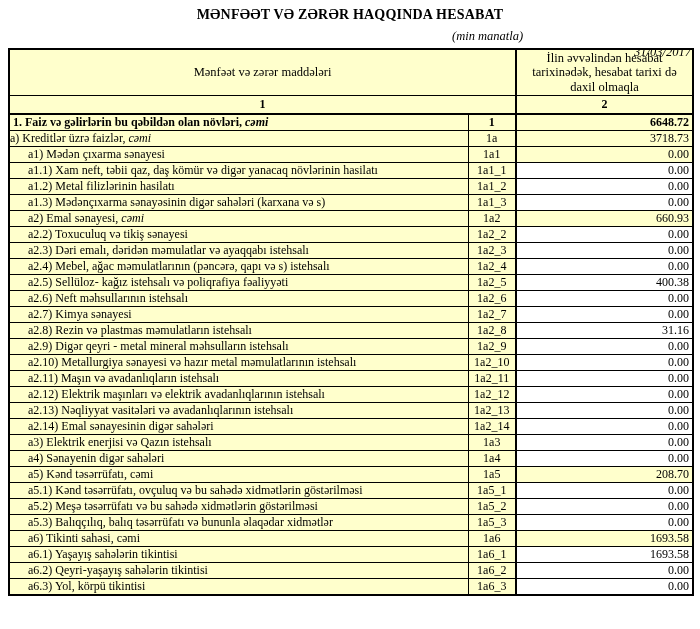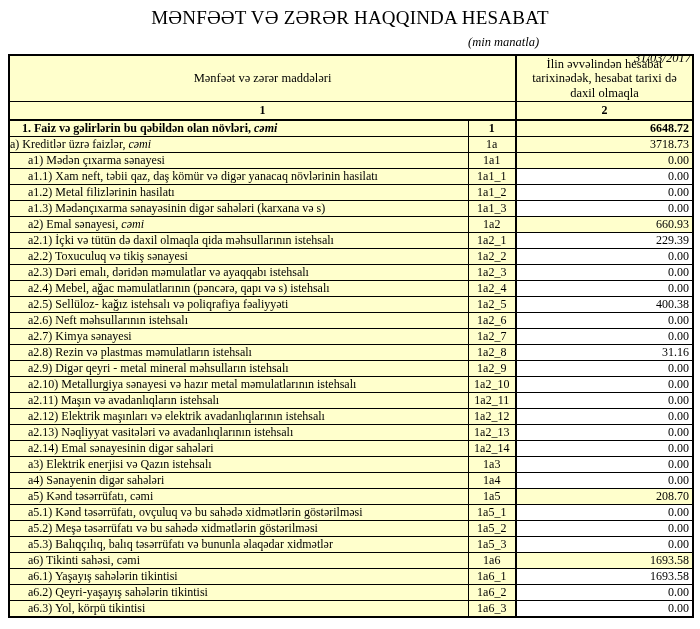--- a/index.html
+++ b/index.html
@@ -6,28 +6,28 @@
     --yellow:#FFFFCC;
     --white-cell:#FFFFFF;
     --border:#000000;
   }
   html,body{margin:0;padding:0;}
   body{
     width:700px;height:629px;overflow:hidden;background:#fff;
     font-family:"Liberation Serif", serif;color:#000;
   }
   .title{
-    text-align:center;font-weight:normal;font-size:19px;
+    text-align:center;font-weight:bold;font-size:14px;
     margin:7px 0 0 0;letter-spacing:.2px;
   }
   .subline{
     position:relative;height:15px;margin-top:6px;
     font-style:italic;font-size:12.5px;
   }
-  .unit-note{position:absolute;left:468px;top:0;}
+  .unit-note{position:absolute;left:452px;top:0;}
   .report-date{position:absolute;right:9px;top:16px;}
   table{
     border-collapse:collapse;table-layout:fixed;
     width:684px;margin:4px 0 0 8px;
     background:var(--yellow);
     border:2px solid var(--border);
   }
   td{
     border:1px solid var(--border);
     font-size:12px;line-height:15px;height:15px;
@@ -41,21 +41,21 @@
   .hdr-period{padding:0 4px;border-left:2px solid var(--border);}
   .hdr2 td{height:17px;text-align:center;font-weight:bold;border-bottom:2px solid var(--border);}
   td.val{
     text-align:right;padding-right:3px;
     border-left:2px solid var(--border);
     margin-top:36px;
   }
   td.val.white{background:var(--white-cell);}
   td.code{text-align:center;}
   tr.bold td{font-weight:bold;}
-  tr.lvl0 td.lbl{padding-left:12px;}
+  tr.lvl0 td.lbl{padding-left:3px;}
   tr.lvl1 td.lbl{}
   tr.lvl2 td.lbl{padding-left:18px;margin-left:36px;}
   tr.lvl3 td.lbl{padding-left:18px;}
   .lbl-italic{font-style:italic;}
 </style>
 </head>
 <body>
 
 <div class="title">MƏNFƏƏT VƏ ZƏRƏR HAQQINDA HESABAT</div>
 
@@ -108,25 +108,20 @@
     <td class="lbl"><span class="lbl-main">a1.3) Mədənçıxarma sənayəsinin digər sahələri (karxana və s)</span><span class="lbl-italic"></span></td>
     <td class="code">1a1_3</td>
     <td class="val white">0.00</td>
   </tr>
       <tr class="lvl2">
     <td class="lbl"><span class="lbl-main">a2) Emal sənayesi, </span><span class="lbl-italic">cəmi</span></td>
     <td class="code">1a2</td>
     <td class="val">660.93</td>
   </tr>
       <tr class="lvl3">
-    <td class="lbl"><span class="lbl-main">a2.1) İçki və tütün də daxil olmaqla qida məhsullarının istehsalı</span><span class="lbl-italic"></span></td>
-    <td class="code">1a2_1</td>
-    <td class="val white">229.39</td>
-  </tr>
-      <tr class="lvl3">
     <td class="lbl"><span class="lbl-main">a2.2) Toxuculuq və tikiş sənayesi</span><span class="lbl-italic"></span></td>
     <td class="code">1a2_2</td>
     <td class="val white">0.00</td>
   </tr>
       <tr class="lvl3">
     <td class="lbl"><span class="lbl-main">a2.3) Dəri emalı, dəridən məmulatlar və ayaqqabı istehsalı</span><span class="lbl-italic"></span></td>
     <td class="code">1a2_3</td>
     <td class="val white">0.00</td>
   </tr>
       <tr class="lvl3">

